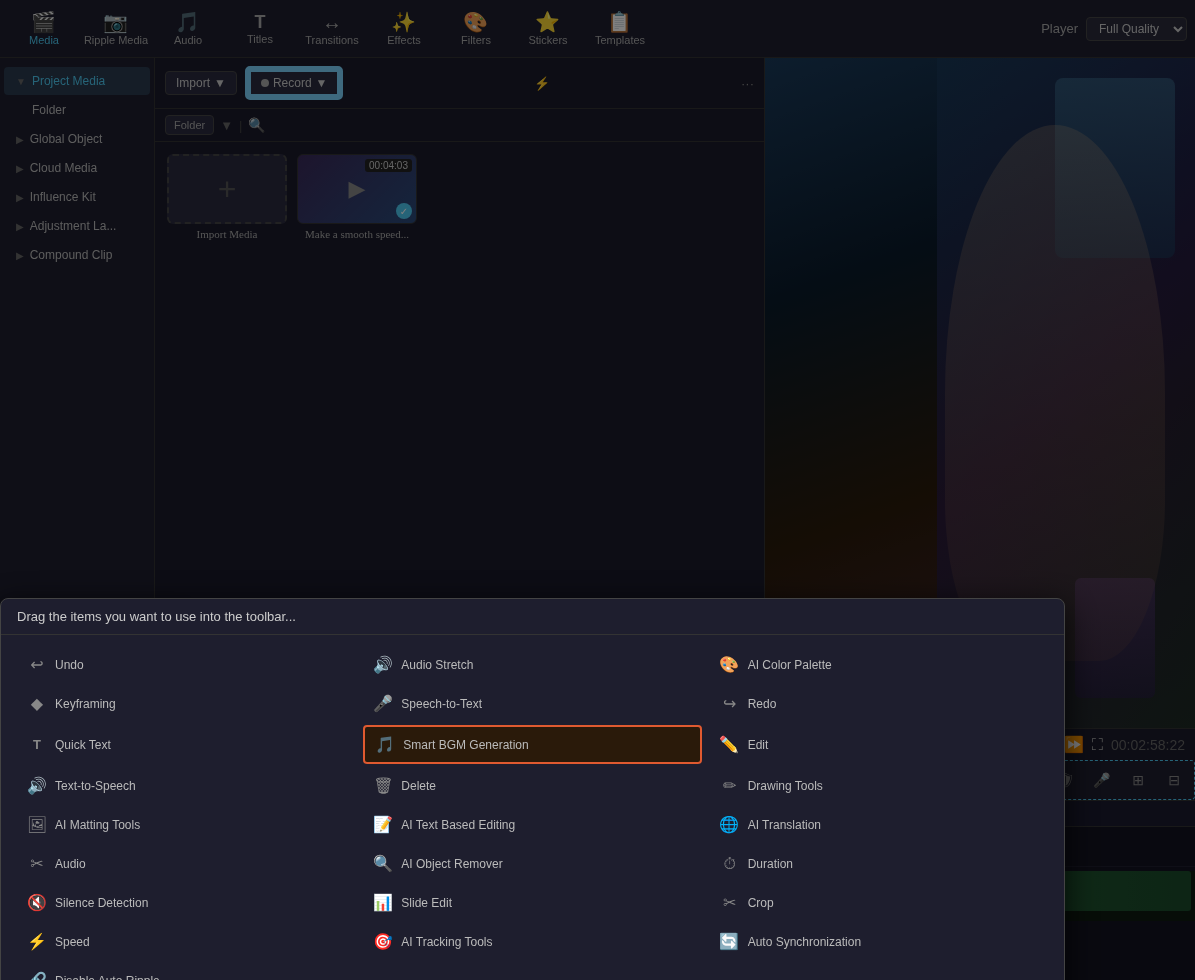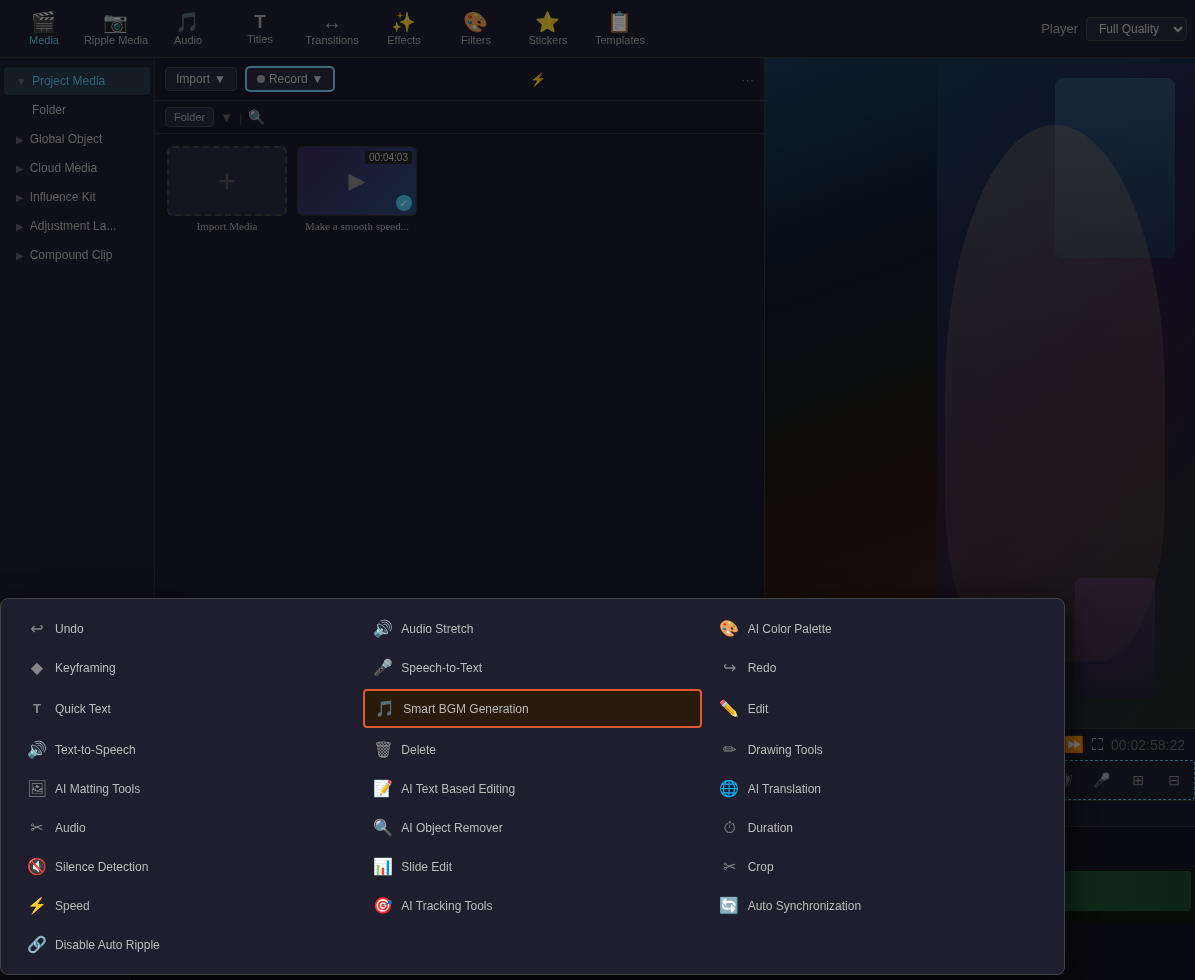--- a/index.html
+++ b/index.html
@@ -23,21 +23,21 @@
     .left-panel { width: 155px; background: #1e1e2e; border-right: 1px solid #333; padding: 8px 0; flex-shrink: 0; }
     .left-item { display: flex; align-items: center; gap: 6px; padding: 7px 12px; cursor: pointer; color: #bbb; font-size: 12px; border-radius: 4px; margin: 1px 4px; }
     .left-item.active { background: #2a3a4e; color: #4dc8f0; }
     .left-item .arrow { font-size: 10px; color: #666; }
     .left-item-indent { padding-left: 28px; }
 
     
     .center-panel { flex: 1; background: #1a1a2a; border-right: 1px solid #333; display: flex; flex-direction: column; }
     .center-toolbar { display: flex; align-items: center; gap: 8px; padding: 8px 10px; border-bottom: 1px solid #333; }
     .import-btn { display: flex; align-items: center; gap: 4px; background: #2a2a3e; border: 1px solid #444; color: #ccc; padding: 4px 10px; border-radius: 4px; cursor: pointer; font-size: 12px; }
-    .record-btn { display: flex; align-items: center; gap: 4px; background: #2a2a3e; border: 2px solid #7dd3fc; color: #ccc; padding: 4px 10px; border-radius: 5px; cursor: pointer; font-size: 12px; }
+    .record-btn { display: flex; align-items: center; gap: 4px; background: #2a2a3e; border: 6px solid #7dd3fc; color: #ccc; padding: 4px 10px; border-radius: 5px; cursor: pointer; font-size: 12px; }
     .record-dot { width: 8px; height: 8px; background: #aaa; border-radius: 50%; }
     .toolbar-icons { margin-left: auto; display: flex; gap: 6px; color: #888; cursor: pointer; }
     .search-bar { display: flex; align-items: center; gap: 6px; padding: 6px 10px; border-bottom: 1px solid #333; }
     .default-badge { background: #2a2a3e; border: 1px solid #444; padding: 3px 8px; border-radius: 4px; font-size: 11px; color: #aaa; cursor: pointer; }
     .search-input { flex: 1; background: transparent; border: none; color: #aaa; font-size: 12px; outline: none; }
     .search-icon { color: #666; font-size: 14px; }
 
     
     .media-grid { display: flex; flex-wrap: wrap; gap: 10px; padding: 12px; }
     .media-item { display: flex; flex-direction: column; align-items: center; gap: 4px; cursor: pointer; }
@@ -318,20 +318,21 @@
       </div>
       <div class="track-audio">
         <div class="track-audio-wave" style="background:linear-gradient(90deg,#1a4a2a,#2a6a3a,#1a4a2a);"></div>
       </div>
     </div>
   </div>
 </div>
 
 <div class="overlay-bg"></div>
 <div class="toolbar-custom">
+  <div class="toolbar-custom-header">Drag the items you want to use into the toolbar...</div>
   <div class="toolbar-custom-grid">
 
     <div class="custom-item">
       <span class="custom-icon">↩</span>
       <span>Undo</span>
     </div>
     <div class="custom-item">
       <span class="custom-icon">🔊</span>
       <span>Audio Stretch</span>
     </div>

